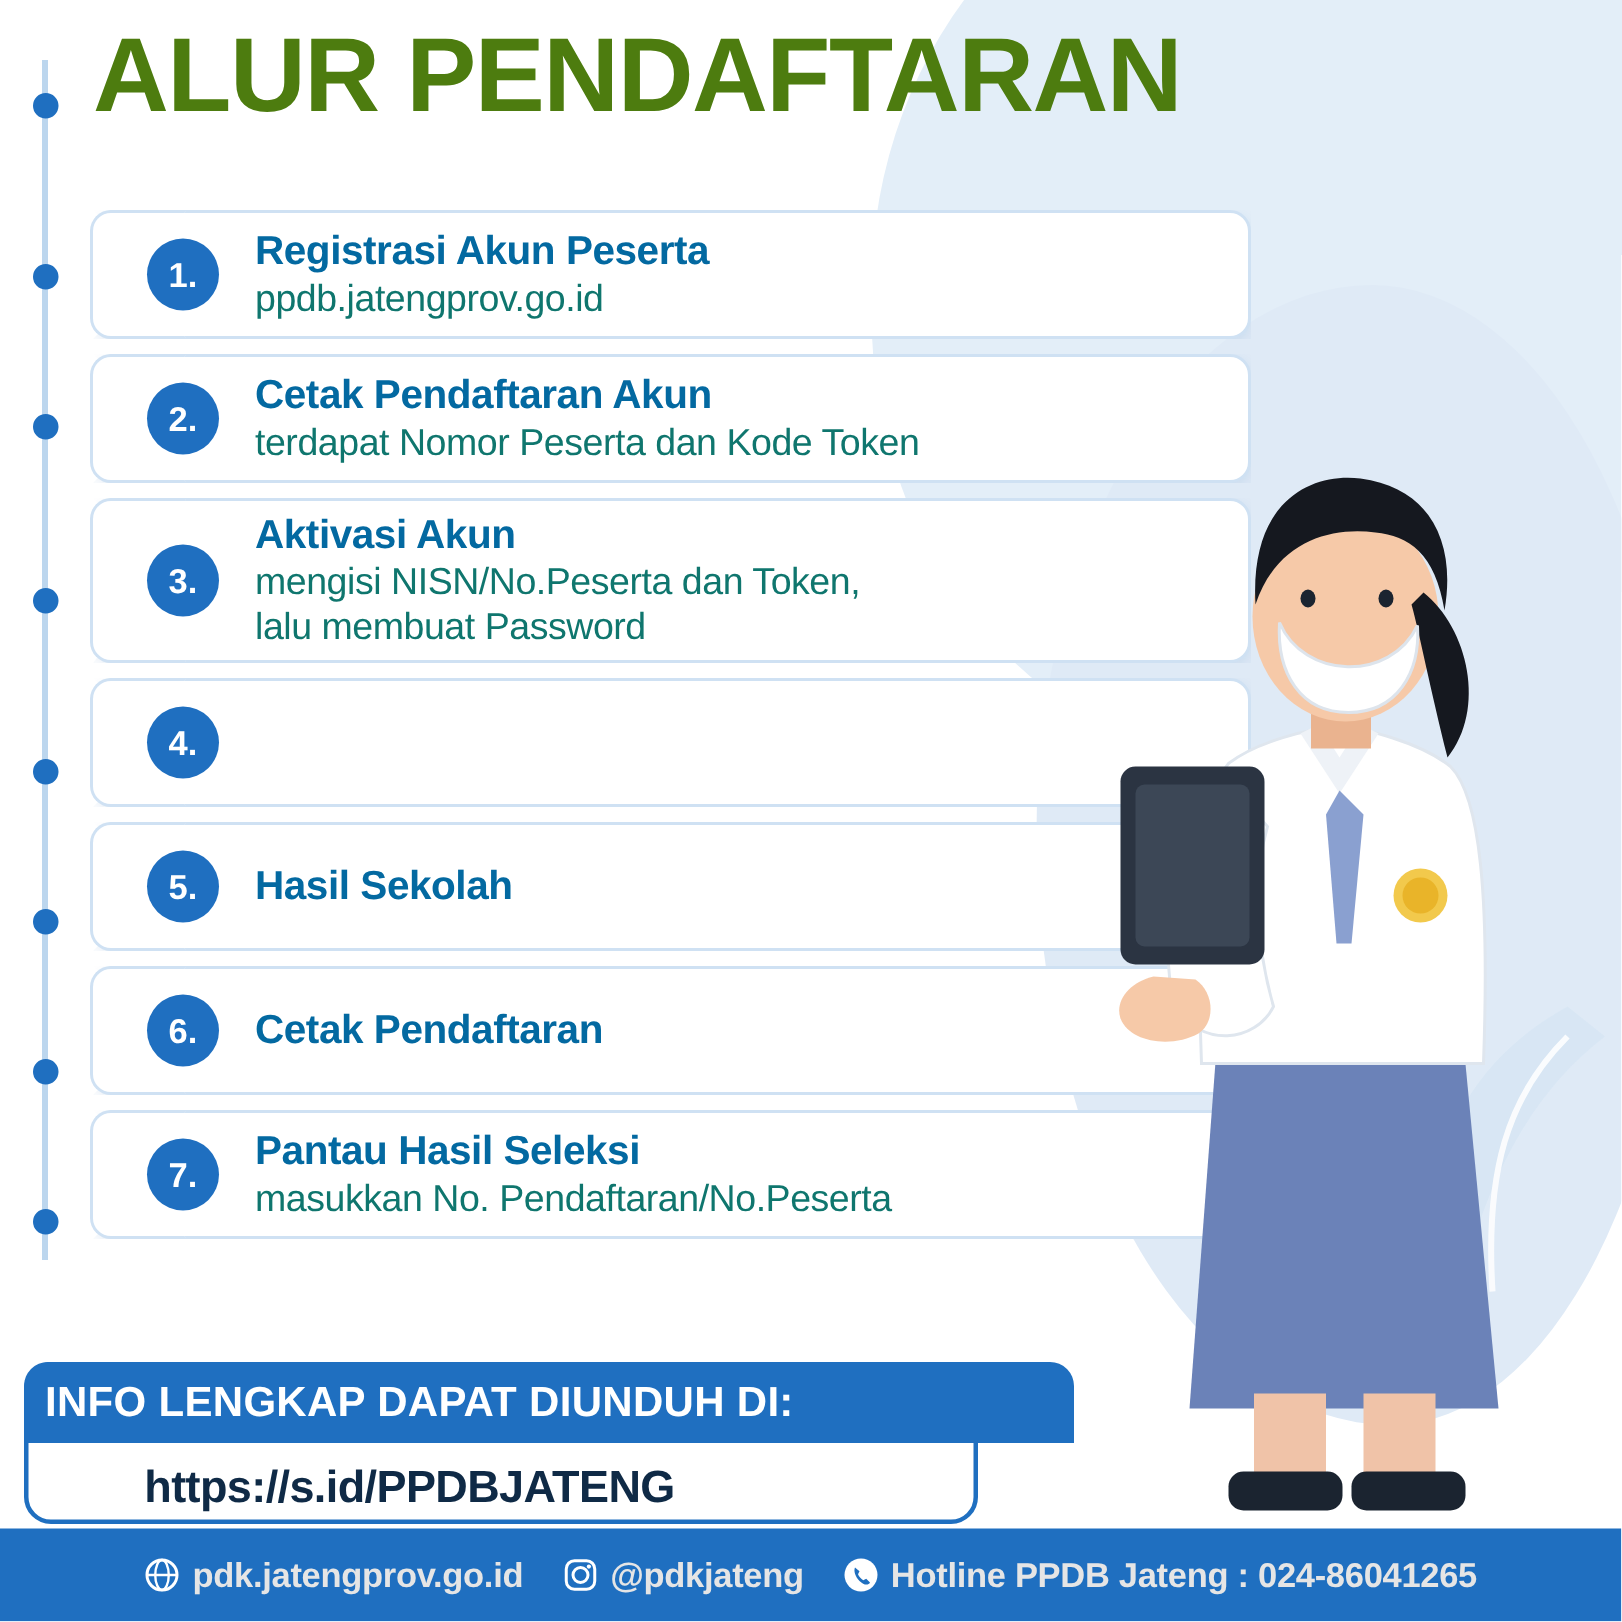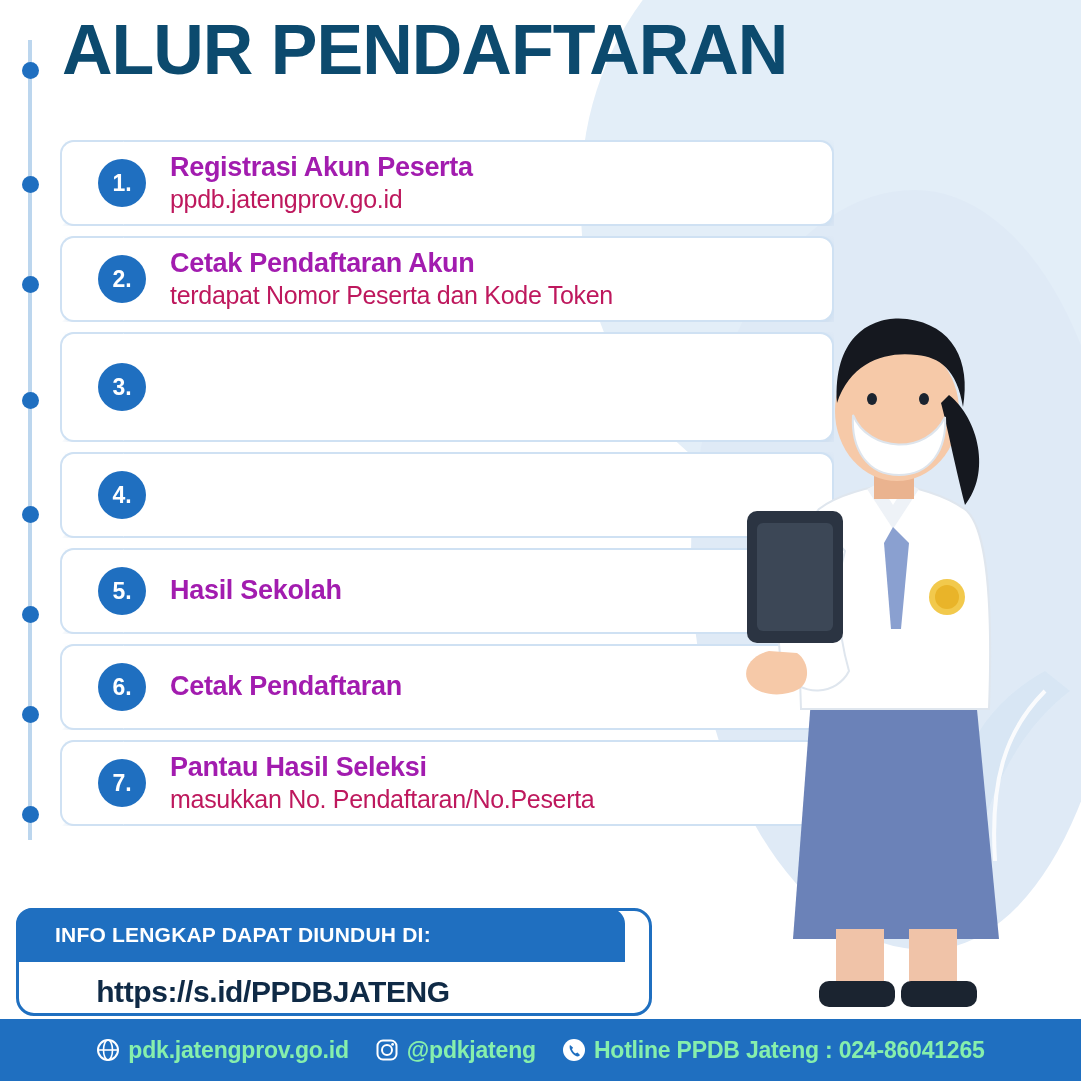--- a/index.html
+++ b/index.html
@@ -39,21 +39,21 @@
     z-index: 0;
     opacity: .85;
   }
   
   .title {
     position: absolute;
     left: 62px; top: 10px;
     font-size: 70px;
     letter-spacing: -1px;
     font-weight: bold;
-    color: #0c4a6e;
+    color: #4d7c0f;
     font-family: "Liberation Sans", sans-serif;
     z-index: 5;
     text-transform: uppercase;
     text-align: center;
   }
   
   .timeline {
     position: absolute;
     left: 22px; top: 34px;
     width: 16px; height: 800px;
@@ -122,72 +122,72 @@
     z-index: 2;
   }
   .step .texts {
     position: relative;
     margin-left: 108px;
     z-index: 2;
   }
   .step .head {
     font-size: 27px;
     font-weight: bold;
-    color: #a21caf;
+    color: #0369a1;
     line-height: 1.18;
     letter-spacing: -.3px;
   }
   .step .sub {
     font-size: 25px;
-    color: #be185d;
+    color: #0f766e;
     line-height: 1.2;
     letter-spacing: -.3px;
   }
   .step.tall { height: 110px; }
   .step.one-line .texts .head { }
   
   .infobox {
     position: absolute;
     left: 16px; top: 908px;
     width: 636px; height: 108px;
     border: 3px solid #1f6fc0;
     border-radius: 18px;
     z-index: 6;
     background: transparent;
   }
   .infobox .bar {
     position: absolute;
     left: -3px; top: -3px;
-    width: 609px; height: 54px;
+    width: 700px; height: 54px;
     background: #1f6fc0;
     border-radius: 16px 16px 0 0;
     color: #fff;
-    font-size: 21px;
+    font-size: 28px;
     font-weight: bold;
     display: flex; align-items: center;
-    padding-left: 39px;
+    padding-left: 14px;
     letter-spacing: .2px;
   }
   .infobox .link {
     position: absolute;
     left: 0; top: 56px;
     width: 508px; height: 50px;
     display: flex; align-items: center; justify-content: center;
     font-size: 30px;
     font-weight: bold;
     color: #0f2a46;
     letter-spacing: -.4px;
   }
   
   .footer {
     position: absolute;
     left: 0; bottom: 0;
     width: 1081px; height: 62px;
     background: #1f6fc0;
-    color: #86efac;
+    color: #e5e5e5;
     display: flex;
     align-items: center;
     justify-content: center;
     gap: 26px;
     z-index: 7;
     font-size: 23px;
     font-weight: bold;
     letter-spacing: -.2px;
   }
   .footer .item { display: flex; align-items: center; gap: 8px; }
@@ -241,20 +241,25 @@
       <div class="texts">
         <div class="head">Cetak Pendaftaran Akun</div>
         <div class="sub">terdapat Nomor Peserta dan Kode Token</div>
       </div>
     </div>
 
     <div class="step tall">
       <div class="plate"></div>
       <div class="notch"></div>
       <div class="badge">3.</div>
+      <div class="texts">
+        <div class="head">Aktivasi Akun</div>
+        <div class="sub">mengisi NISN/No.Peserta dan Token,</div>
+        <div class="sub">lalu membuat Password</div>
+      </div>
     </div>
 
     <div class="step">
       <div class="plate"></div>
       <div class="notch"></div>
       <div class="badge">4.</div>
     </div>
 
     <div class="step one-line">
       <div class="plate"></div>

